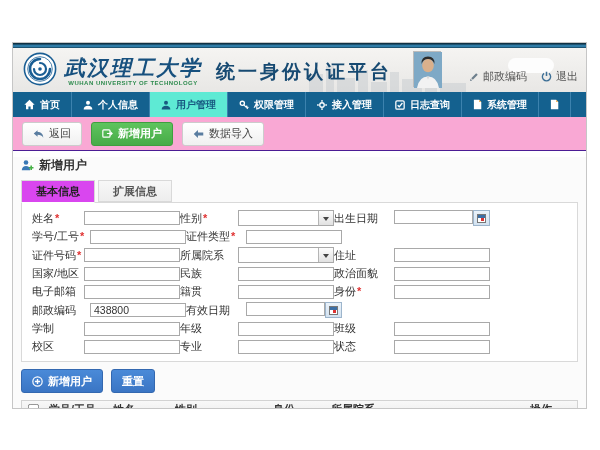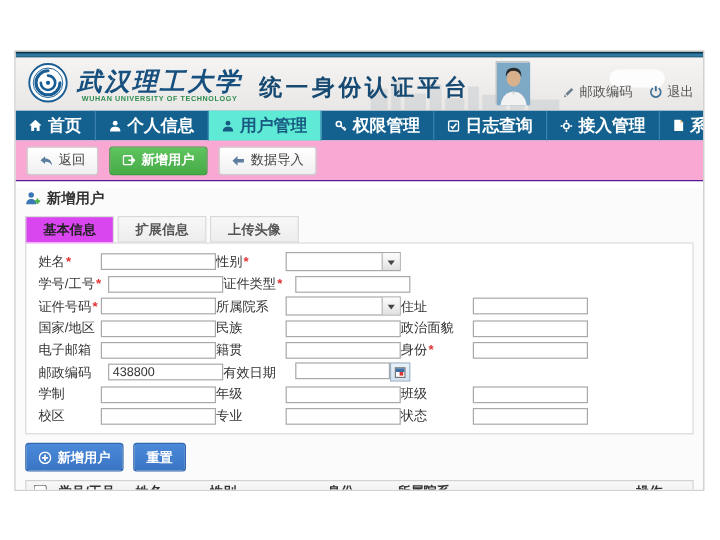--- a/index.html
+++ b/index.html
@@ -23,21 +23,21 @@
   .uni-en { font-size:6px; color:#2e8b4e; letter-spacing:.5px; margin-top:2px; font-weight:bold; }
   .plat { font-size:19px; font-weight:bold; color:#174a72; letter-spacing:3px; margin:2px 0 0 14px;
     align-self:center; }
   .hd-right { position:absolute; right:8px; bottom:5px; display:flex; align-items:flex-end; }
   .avatar { width:28px; height:36px; border:1px solid #bbb; margin-right:14px; display:block; }
   .hd-link { display:flex; align-items:center; gap:4px; font-size:11px; color:#555;
     margin:0 0 3px 14px; cursor:pointer; }
   .hd-link svg { color:#5d7documents89; }
   
   .nav { height:25px; background:#14618f; display:flex; }
-  .nav-item { display:flex; align-items:center; gap:5px; padding:0 11px; font-size:14px;
+  .nav-item { display:flex; align-items:center; gap:5px; padding:0 11px; font-size:10px;
     font-weight:bold; color:#fff; border-right:1px solid #3c82ae; cursor:pointer; white-space:nowrap; }
   .nav-item.active { background:#5eead4; color:#185981; }
   
   .toolbar { height:34px; background:#f9a8d4; display:flex; align-items:center; gap:9px;
     padding-left:9px; border-bottom:1px solid #4c1d95; }
   .btn { display:inline-flex; align-items:center; gap:5px; height:24px; padding:0 10px;
     border-radius:3px; font-size:11px; cursor:pointer; }
   .btn-light { background:linear-gradient(#ffffff,#f0f0f0); border:1px solid #ccc; color:#444; }
   .btn-light svg { color:#5a7da0; }
   .btn-green { background:linear-gradient(#5ec45e,#47ab47); border:1px solid #3f9e3f; color:#fff; font-weight:bold; }
@@ -164,34 +164,34 @@
     </span>
     <span class="nav-item">
       <svg width="10" height="10" viewBox="0 0 12 12">
           <circle cx="4" cy="4" r="2.5" fill="none" stroke="currentColor" stroke-width="1.6"></circle>
           <path d="M5.8 5.8 L10.6 10.6 M8.4 8.4 L9.9 6.9 M9.8 9.8 L11.2 8.4" stroke="currentColor" stroke-width="1.4" fill="none"></path>
         </svg>
       <span>权限管理</span>
     </span>
     <span class="nav-item">
       <svg width="10" height="10" viewBox="0 0 12 12">
-          <rect x="1" y="1" width="10" height="10" rx="1.5" fill="none" stroke="currentColor" stroke-width="1.5"></rect>
-          <path d="M3.2 6.2 L5.1 8.2 L8.9 3.6" fill="none" stroke="currentColor" stroke-width="1.6"></path>
-        </svg>
-      <span>日志查询</span>
-    </span>
-    <span class="nav-item">
-      <svg width="10" height="10" viewBox="0 0 12 12">
           <circle cx="6" cy="6" r="2.7" fill="none" stroke="currentColor" stroke-width="1.6"></circle>
           <rect x="5.2" y="0" width="1.6" height="2.2" fill="currentColor"></rect>
           <rect x="5.2" y="9.8" width="1.6" height="2.2" fill="currentColor"></rect>
           <rect x="0" y="5.2" width="2.2" height="1.6" fill="currentColor"></rect>
           <rect x="9.8" y="5.2" width="2.2" height="1.6" fill="currentColor"></rect>
         </svg>
       <span>接入管理</span>
+    </span>
+    <span class="nav-item">
+      <svg width="10" height="10" viewBox="0 0 12 12">
+          <rect x="1" y="1" width="10" height="10" rx="1.5" fill="none" stroke="currentColor" stroke-width="1.5"></rect>
+          <path d="M3.2 6.2 L5.1 8.2 L8.9 3.6" fill="none" stroke="currentColor" stroke-width="1.6"></path>
+        </svg>
+      <span>日志查询</span>
     </span>
     <span class="nav-item">
       <svg width="9" height="11" viewBox="0 0 10 12">
           <path d="M1 0.8 H6.8 L9.2 3.2 V11.2 H1 Z" fill="#fff"></path>
           <path d="M6.8 0.8 L9.2 3.2 H6.8 Z" fill="#f0ad4e"></path>
         </svg>
       <span>系统管理</span>
     </span>
     <span class="nav-item">
       <svg width="9" height="11" viewBox="0 0 10 12">
@@ -230,34 +230,42 @@
         <circle cx="5" cy="3.5" r="2.3" fill="#3a78b5"></circle>
         <path d="M0.8 11.2 C0.8 8.3 2.8 6.9 5 6.9 C7.2 6.9 9.2 8.3 9.2 11.2 Z" fill="#3a78b5"></path>
         <path d="M10.2 6.4 V11 M7.9 8.7 H12.5" stroke="#45b045" stroke-width="1.6" fill="none"></path>
       </svg>
       <span>新增用户</span>
     </div>
 
     <div class="tabs">
       <span class="tab active">基本信息</span>
       <span class="tab">扩展信息</span>
-      <span class="tab">上传头像</span>
     </div>
 
     <div class="formbox">
 
       <div class="frow">
         <span class="fgroup g1">
             <label class="flabel"><span>姓名</span><span class="req">*</span></label>
             <input class="fin" style="">
           </span>
         <span class="fgroup g2">
             <label class="flabel"><span>性别</span><span class="req">*</span></label>
             <span class="sel">
               <i class="dd"></i>
+            </span>
+          </span>
+        <span class="fgroup g3">
+            <label class="flabel"><span>出生日期</span></label>
+            <span class="datewrap">
+              <input class="fin" style="">
+              <button class="calbtn">
+                <i class="cal"></i>
+              </button>
             </span>
           </span>
       </div>
 
       <div class="frow">
         <span class="fgroup g2">
             <label class="flabel"><span>学号/工号</span><span class="req">*</span></label>
             <input class="fin" style="">
           </span>
         <span class="fgroup g3">

